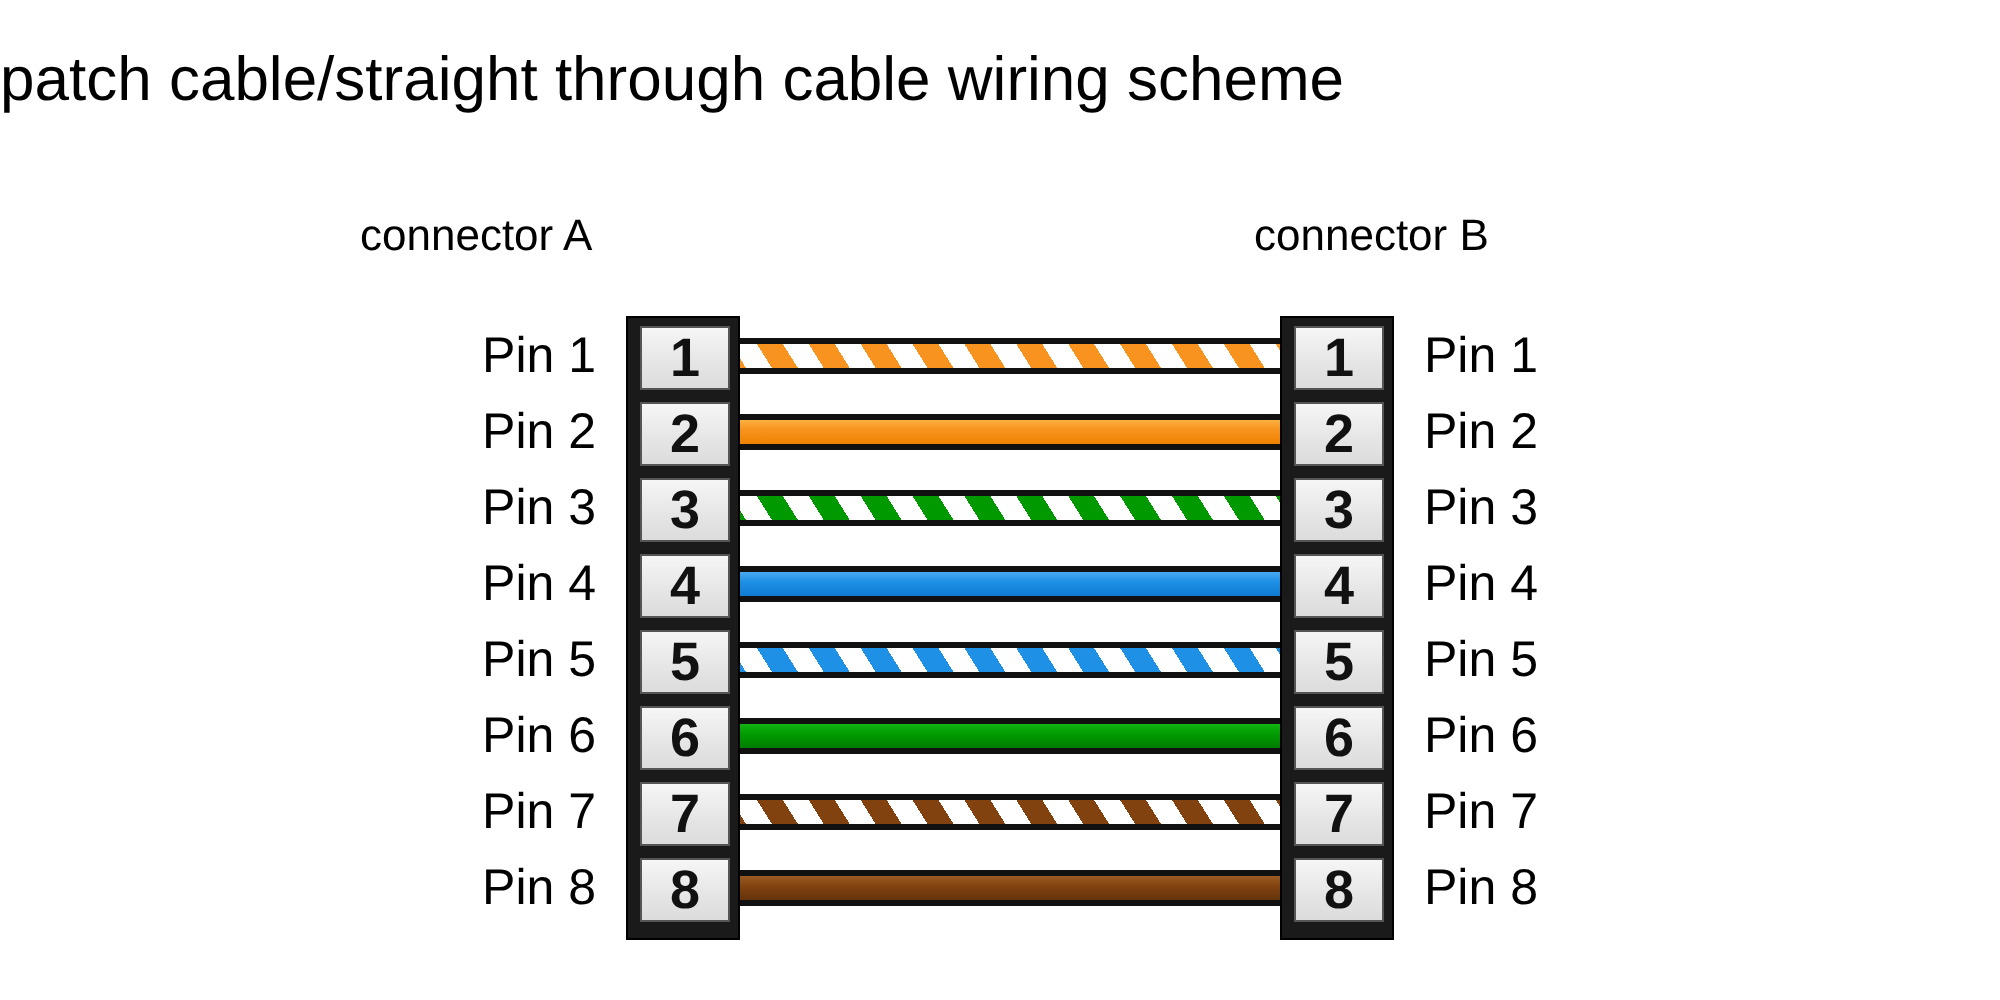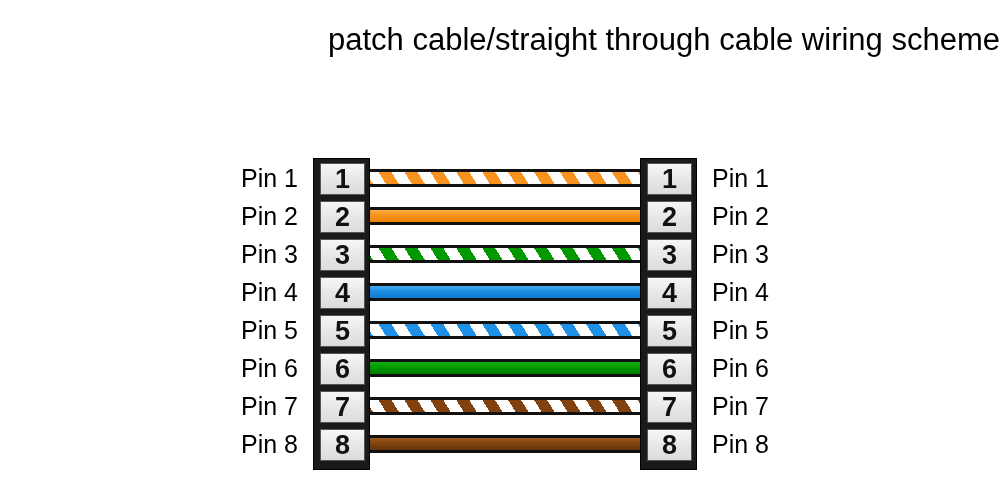--- a/index.html
+++ b/index.html
@@ -8,21 +8,21 @@
     background:#ffffff;
     font-family:"Liberation Sans",sans-serif;
     overflow:hidden;
     position:relative;
   }
   #stage{position:absolute;left:0;top:0;width:1000px;height:500px;}
 
   
   #title{
     position:absolute;left:0;top:22px;width:1000px;
-    text-align:right;
+    text-align:left;
     font-size:31px;
     color:#000;
     letter-spacing:0px;
     white-space:nowrap;
   }
 
   
   .conn-head{
     position:absolute;
     font-size:22px;
@@ -126,20 +126,22 @@
         #ffffff 11px,#ffffff 22px);
   }
 </style>
 </head>
 <body>
 
 <div id="stage">
 
   <div id="title">patch cable/straight through cable wiring scheme</div>
 
+  <div class="conn-head" id="conn-a-head">connector A</div>
+  <div class="conn-head" id="conn-b-head">connector B</div>
 
   <div id="wires-layer">
       <div class="wire" style="top: 169px;">
         <div class="fill stripe-orange"></div>
       </div>
       <div class="wire" style="top: 207px;">
         <div class="fill solid-orange"></div>
       </div>
       <div class="wire" style="top: 245px;">
         <div class="fill stripe-green"></div>

